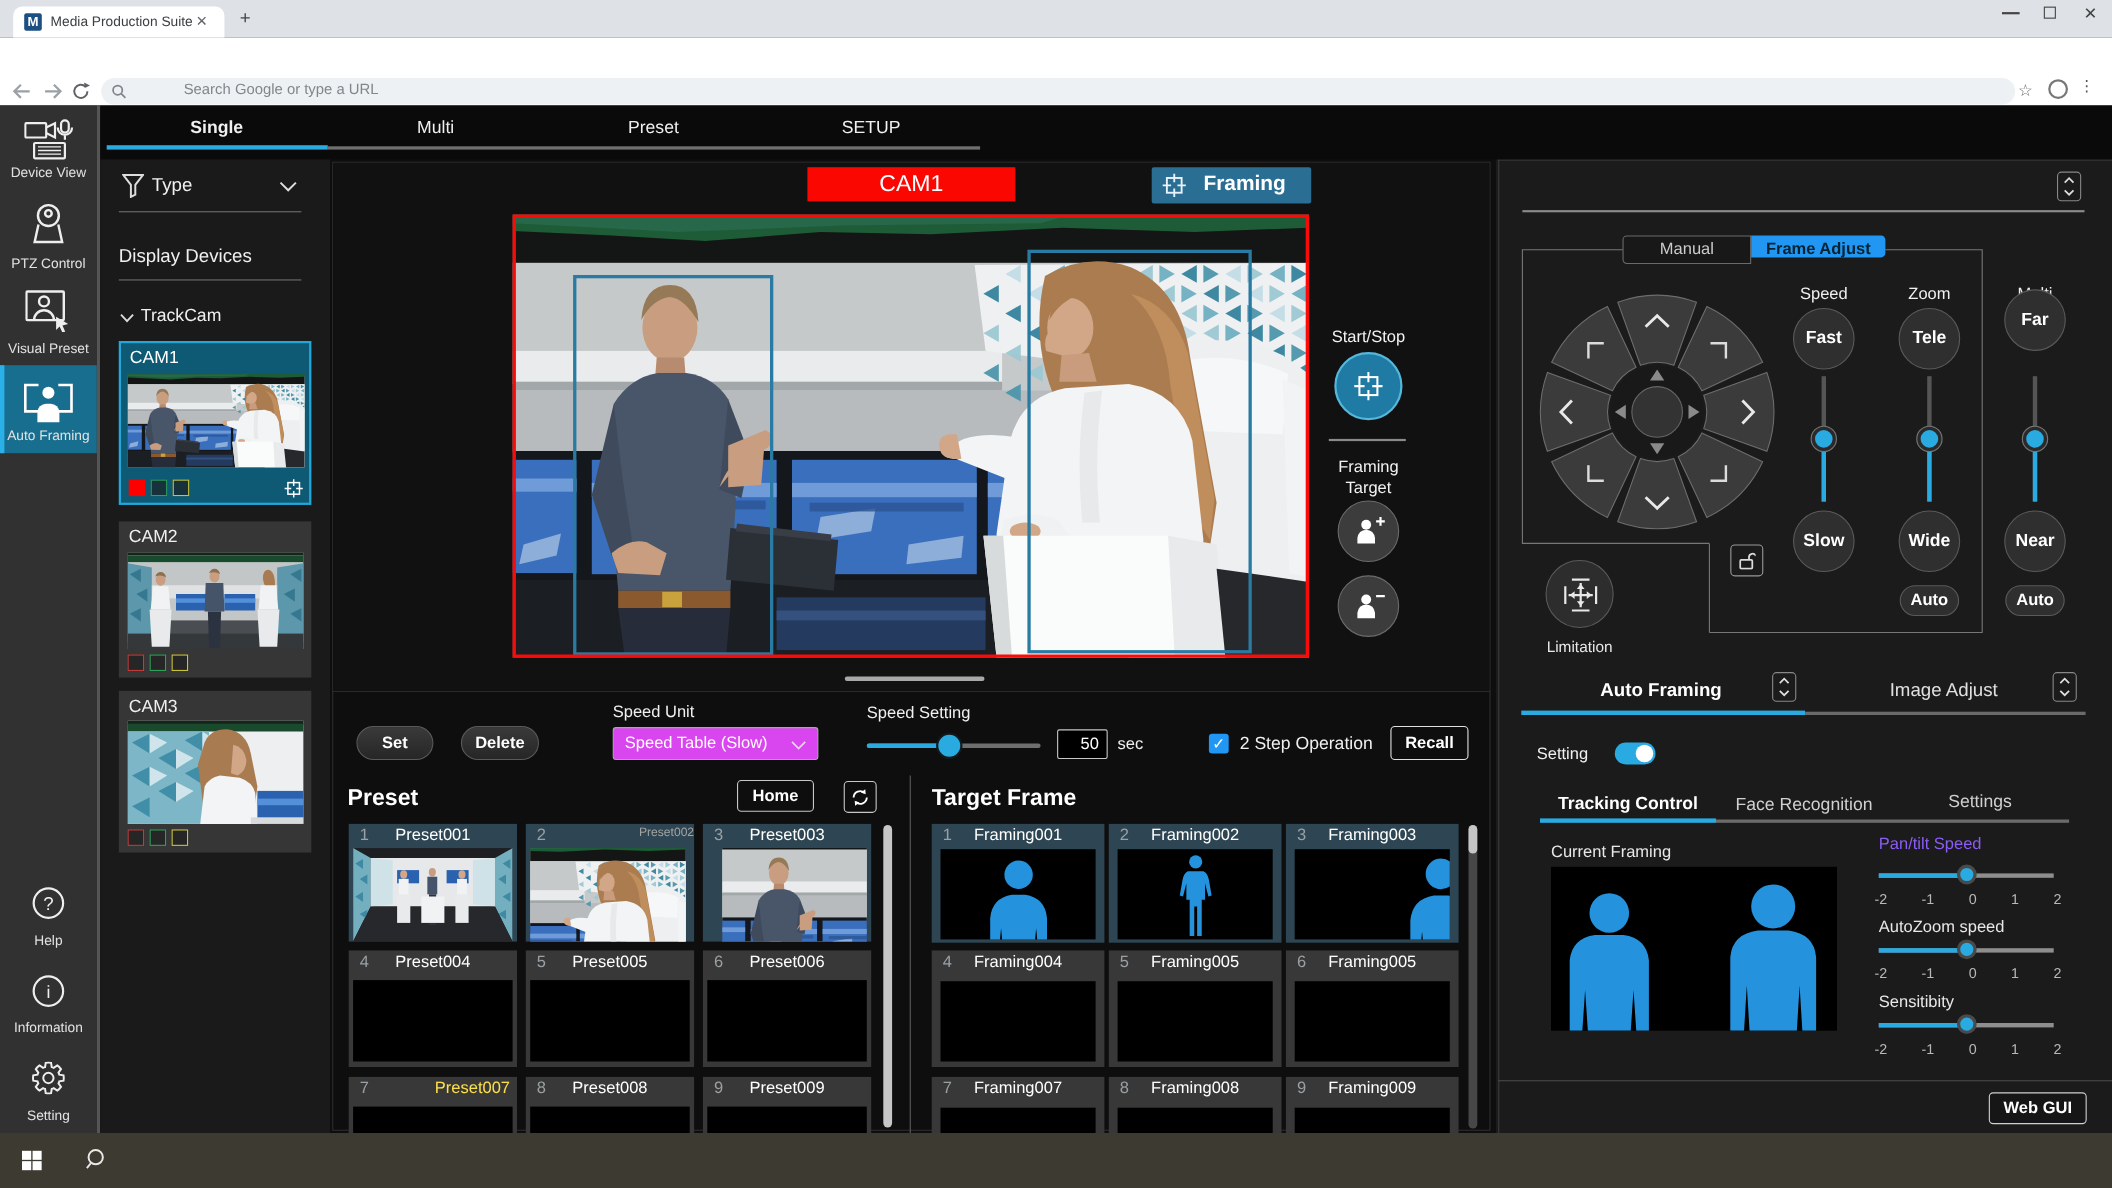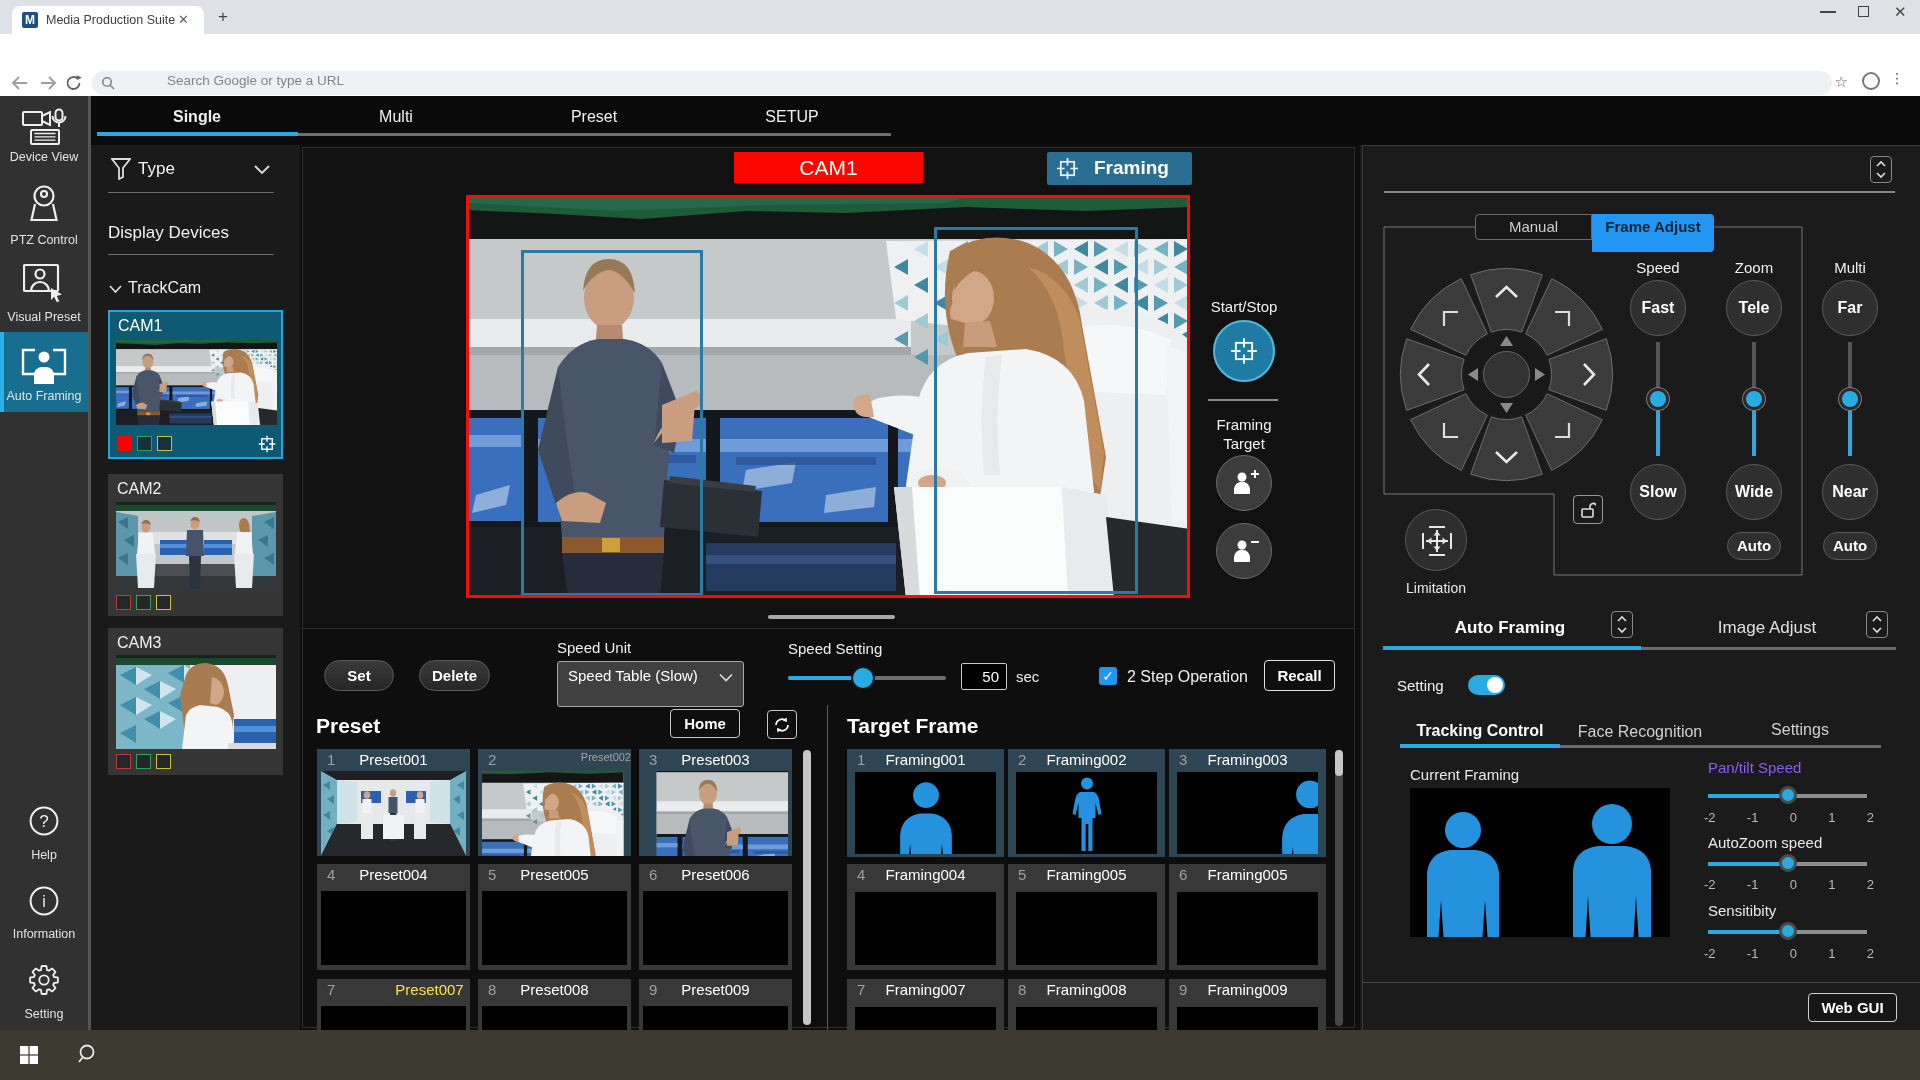--- a/index.html
+++ b/index.html
@@ -501,21 +501,21 @@
             <circle cx="11" cy="8" r="4.5" fill="#fff"></circle>
             <path d="M3,25 V20 Q4,13 11,12.5 Q18,13 19,20 V25 Z" fill="#fff"></path>
             <path d="M20,5 h8" stroke="#fff" stroke-width="2"></path>
           </svg>
       </div>
       <div class="abs" style="left:468px;top:470px;width:127px;height:4px;background:#a8a8a8;border-radius:2px;"></div>
 
       <div class="abs" style="left:24px;top:515px;width:70px;height:31px;border-radius:16px;background:linear-gradient(#3a3a3a,#262626);border:1px solid #5a5a5a;color:#fff;font-weight:bold;font-size:15px;text-align:center;line-height:29px;">Set</div>
       <div class="abs" style="left:119px;top:515px;width:71px;height:31px;border-radius:16px;background:linear-gradient(#3a3a3a,#262626);border:1px solid #5a5a5a;color:#fff;font-weight:bold;font-size:15px;text-align:center;line-height:29px;">Delete</div>
       <div class="abs" style="left:257px;top:494px;font-size:15px;color:#f0f0f0;">Speed Unit</div>
-      <div class="abs" style="left:257px;top:516px;width:187px;height:46px;background:#404040;border:1px solid #a8a8a8;border-radius:3px;">
+      <div class="abs" style="left:257px;top:516px;width:187px;height:30px;background:#d946ef;border:1px solid #a8a8a8;border-radius:3px;">
         <div class="abs" style="left:10px;top:5px;font-size:15px;color:#fff;">Speed Table (Slow)</div>
         <svg class="abs" style="left:160px;top:11px;" width="16" height="10" viewBox="0 0 16 10">
             <path d="M2,1.5 L8,7.5 L14,1.5" fill="none" stroke="#ddd" stroke-width="1.6"></path>
           </svg>
       </div>
       <div class="abs" style="left:488px;top:495px;font-size:15px;color:#f0f0f0;">Speed Setting</div>
       <div class="abs" style="left:488px;top:531px;width:158px;height:4px;background:#6e6e6e;border-radius:2px;"></div>
       <div class="abs" style="left:488px;top:531px;width:75px;height:4px;background:#29abe2;border-radius:2px;"></div>
       <div class="abs" style="left:551px;top:521px;width:24px;height:24px;border-radius:50%;background:#29abe2;border:2px solid #11191d;"></div>
       <div class="abs" style="left:661px;top:518px;width:46px;height:27px;background:#000;border:1px solid #c8c8c8;border-radius:2px;color:#fff;font-size:15px;text-align:right;line-height:26px;padding-right:7px;">50</div>
@@ -678,21 +678,21 @@
     </div>
     <div class="abs" id="rpanel">
         <div class="abs" id="rinner"></div>
       <div class="abs chevbox" style="left:510px;top:11px;">
         <svg width="20" height="25" viewBox="0 0 20 25">
             <path d="M6,9 L10,5 L14,9 M6,16 L10,20 L14,16" fill="none" stroke="#ddd" stroke-width="1.6"></path>
           </svg>
       </div>
       <div class="abs" style="left:24px;top:46px;width:511px;height:2px;background:#8a8a8a;"></div>
       <div class="abs" style="left:115px;top:69px;width:117px;height:26px;background:#181818;border:1px solid #6a6a6a;border-radius:4px 0 0 4px;color:#ccc;font-size:15px;text-align:center;line-height:24px;">Manual</div>
-      <div class="abs" style="left:232px;top:69px;width:122px;height:38px;background:#2196f3;border-radius:0 4px 4px 0;color:#032330;font-size:15px;font-weight:bold;text-align:center;line-height:26px;">Frame Adjust</div>
+      <div class="abs" style="left:232px;top:69px;width:122px;height:20px;background:#2196f3;border-radius:0 4px 4px 0;color:#032330;font-size:15px;font-weight:bold;text-align:center;line-height:26px;">Frame Adjust</div>
       <svg class="abs" style="left:20px;top:78px;" width="430" height="356" viewBox="0 0 430 356">
         <g stroke="#777" stroke-width="1" fill="none">
           <path d="M95,4 H4 V271 H174 M334,4 H422 V352 H174 M174,271 V352"></path>
         </g>
       </svg>
 
       <svg class="abs" style="left:22px;top:105px;" width="249" height="249" viewBox="0 0 249 249">
         <g fill="#3b3b3b" stroke="#6d6d6d" stroke-width="1">
         <path d="M109.3,82.1 L88.7,24.7 A106,106 0 0 1 160.3,24.7 L139.7,82.1 A45,45 0 0 0 109.3,82.1 Z"></path>
         <path d="M143.7,83.8 L169.7,28.6 A106,106 0 0 1 220.4,79.3 L165.2,105.3 A45,45 0 0 0 143.7,83.8 Z"></path>
@@ -723,21 +723,21 @@
           <path d="M187,173 V187 H173"></path>
           <path d="M76,187 H62 V173"></path>
         </g>
       </svg>
 
       <div class="abs slabel" style="left:248px;">Speed</div>
       <div class="abs slabel" style="left:344px;">Zoom</div>
       <div class="abs slabel" style="left:440px;">Multi</div>
       <div class="abs scirc" style="left:270px;top:135px;">Fast</div>
       <div class="abs scirc" style="left:366px;top:135px;">Tele</div>
-      <div class="abs scirc" style="left:462px;top:135px;text-align:center;">Far</div>
+      <div class="abs scirc" style="left:462px;top:118px;text-align:center;">Far</div>
       <div class="abs strack" style="left:296px;"></div>
       <div class="abs strack" style="left:392px;"></div>
       <div class="abs strack" style="left:488px;"></div>
       <div class="abs strackb" style="left:296px;"></div>
       <div class="abs strackb" style="left:392px;"></div>
       <div class="abs strackb" style="left:488px;"></div>
       <div class="abs sknob" style="left:287px;"></div>
       <div class="abs sknob" style="left:383px;"></div>
       <div class="abs sknob" style="left:479px;"></div>
       <div class="abs scirc" style="left:270px;top:319px;">Slow</div>

